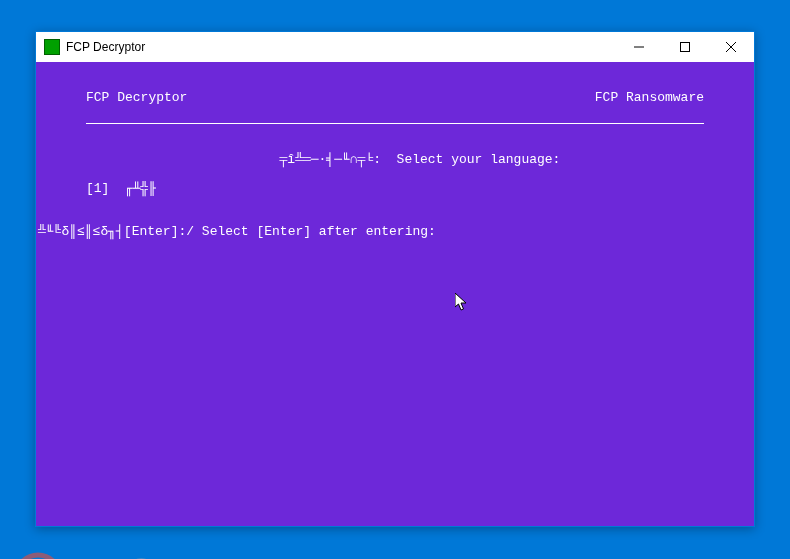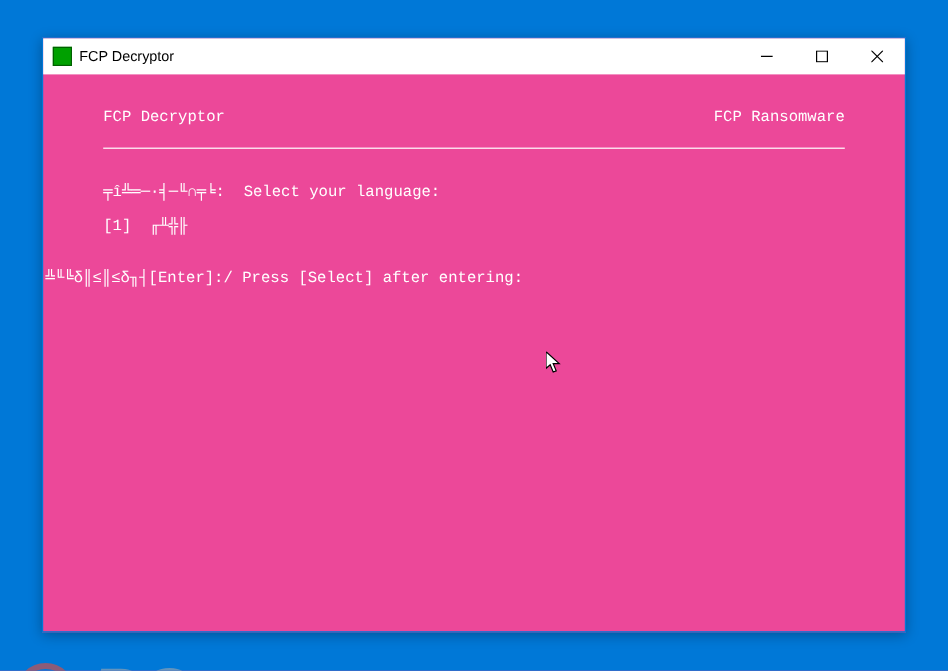--- a/index.html
+++ b/index.html
@@ -16,21 +16,21 @@
       font-family: "Segoe UI", Tahoma, sans-serif;
       overflow: hidden;
     }
     
     .window {
       position: absolute;
       left: 35px;
       top: 31px;
       width: 720px;
       height: 496px;
-      background: #ec4899;
+      background: #6d28d9;
       border: 1px solid #0078d7;
       box-shadow: 0 2px 10px rgba(0,0,0,0.3);
     }
     
     .titlebar {
       height: 30px;
       background: #ffffff;
       display: flex;
       align-items: center;
       padding-left: 8px;
@@ -97,20 +97,21 @@
     
     .divider {
       border: none;
       border-top: 1px solid #ffffff;
       margin: 18px 50px 0 50px;
     }
     
     .lang-prompt {
       padding: 28px 0 0 50px;
       white-space: pre;
+      text-align: center;
     }
     
     .option {
       padding: 14px 0 0 50px;
       white-space: pre;
     }
     
     .enter-prompt {
       padding: 28px 0 0 2px;
       white-space: pre;
@@ -184,21 +185,21 @@
       <span class="header-left">FCP Decryptor</span>
       <span class="header-right">FCP Ransomware</span>
     </div>
     <hr class="divider">
 
     <div class="lang-prompt"><span>╤î╩═─·╡─╙∩╤╘:</span>  <span>Select your language:</span></div>
 
     <div class="option"><span>[1]</span>  <span>╓╨╬╟</span></div>
 
 
-    <div class="enter-prompt"><span>╩╙╚δ║≤║≤δ╖┤</span><span>[Enter]:/ Press [Select] after entering:</span></div>
+    <div class="enter-prompt"><span>╩╙╚δ║≤║≤δ╖┤</span><span>[Enter]:/ Select [Enter] after entering:</span></div>
   </div>
 </div>
 
 <div class="cursor">
   <svg viewBox="0 0 16 20" width="16" height="20">
     <path d="M0,0 L0,14 L3.5,11 L6,17 L8.5,16 L6,10 L11,10 Z" fill="#fff" stroke="#000" stroke-width="1"></path>
   </svg>
 </div>
 
 <a class="watermark">

